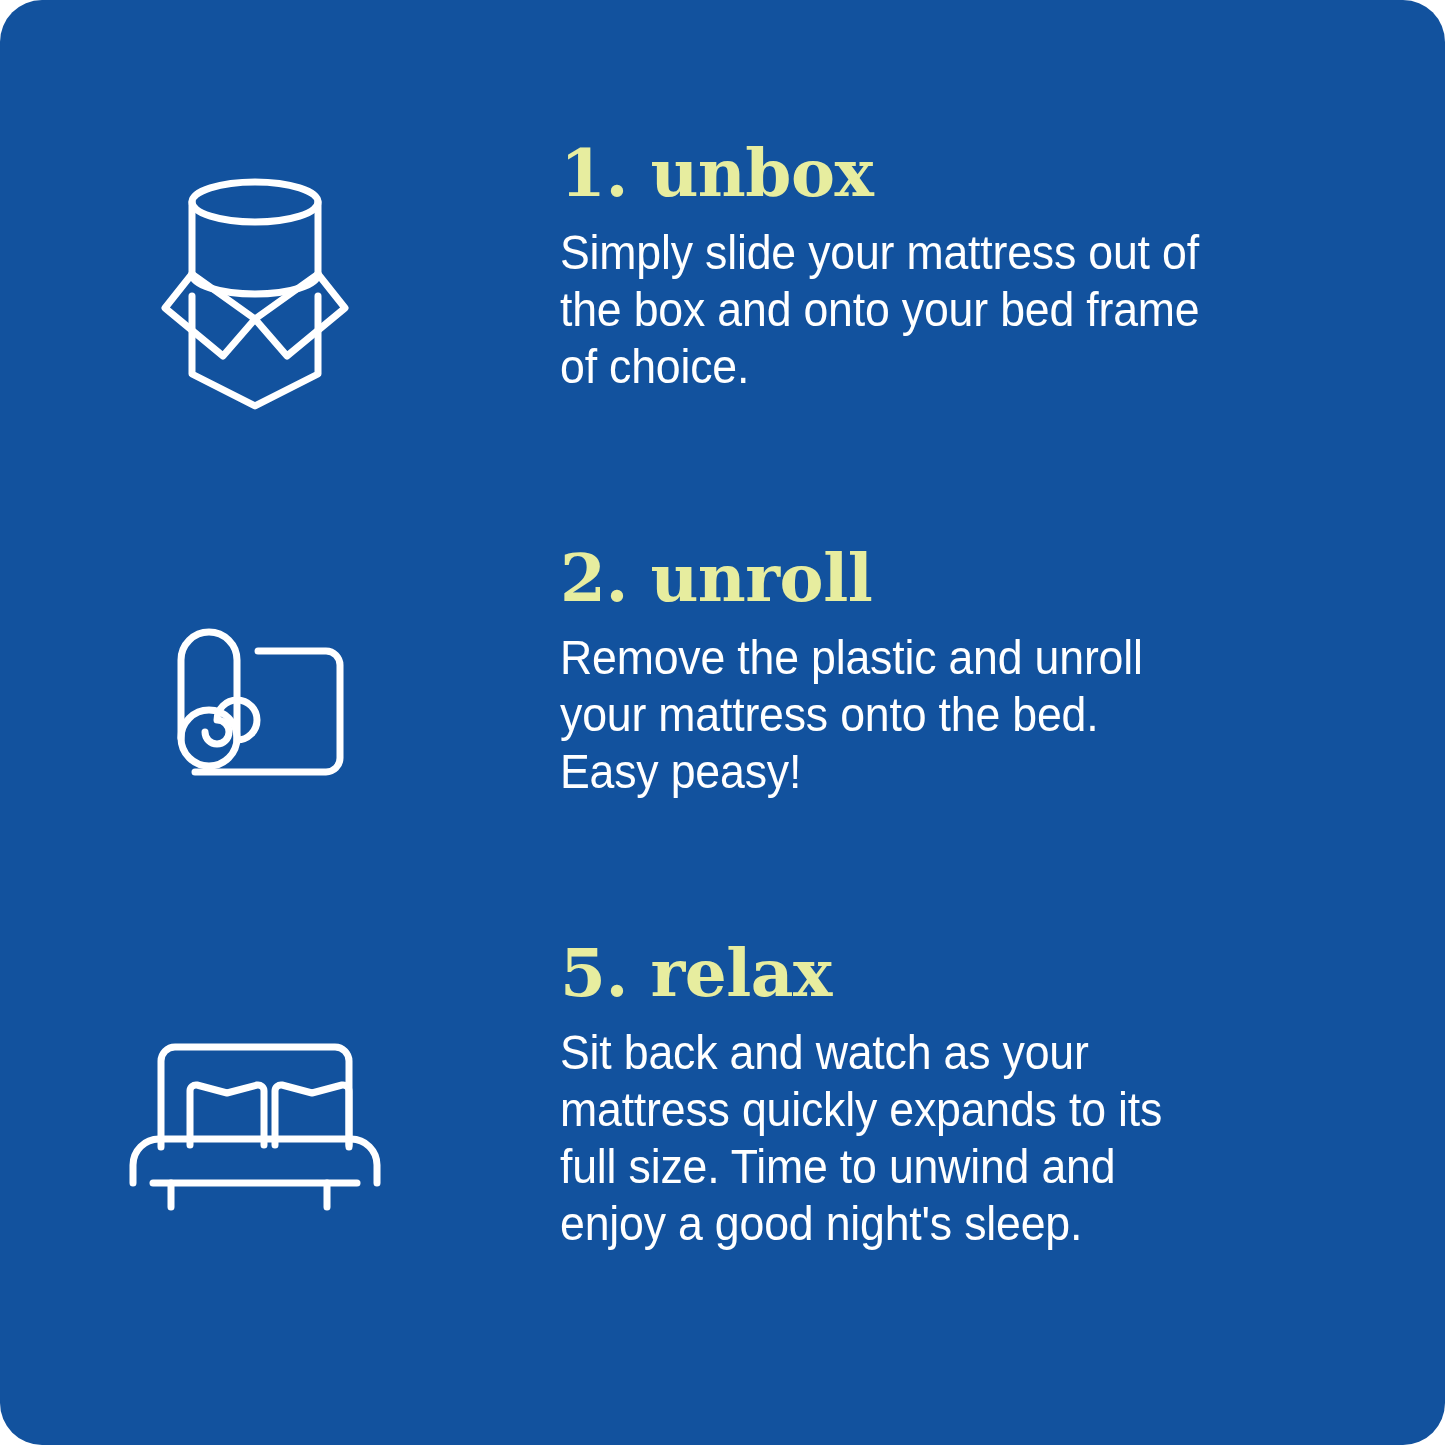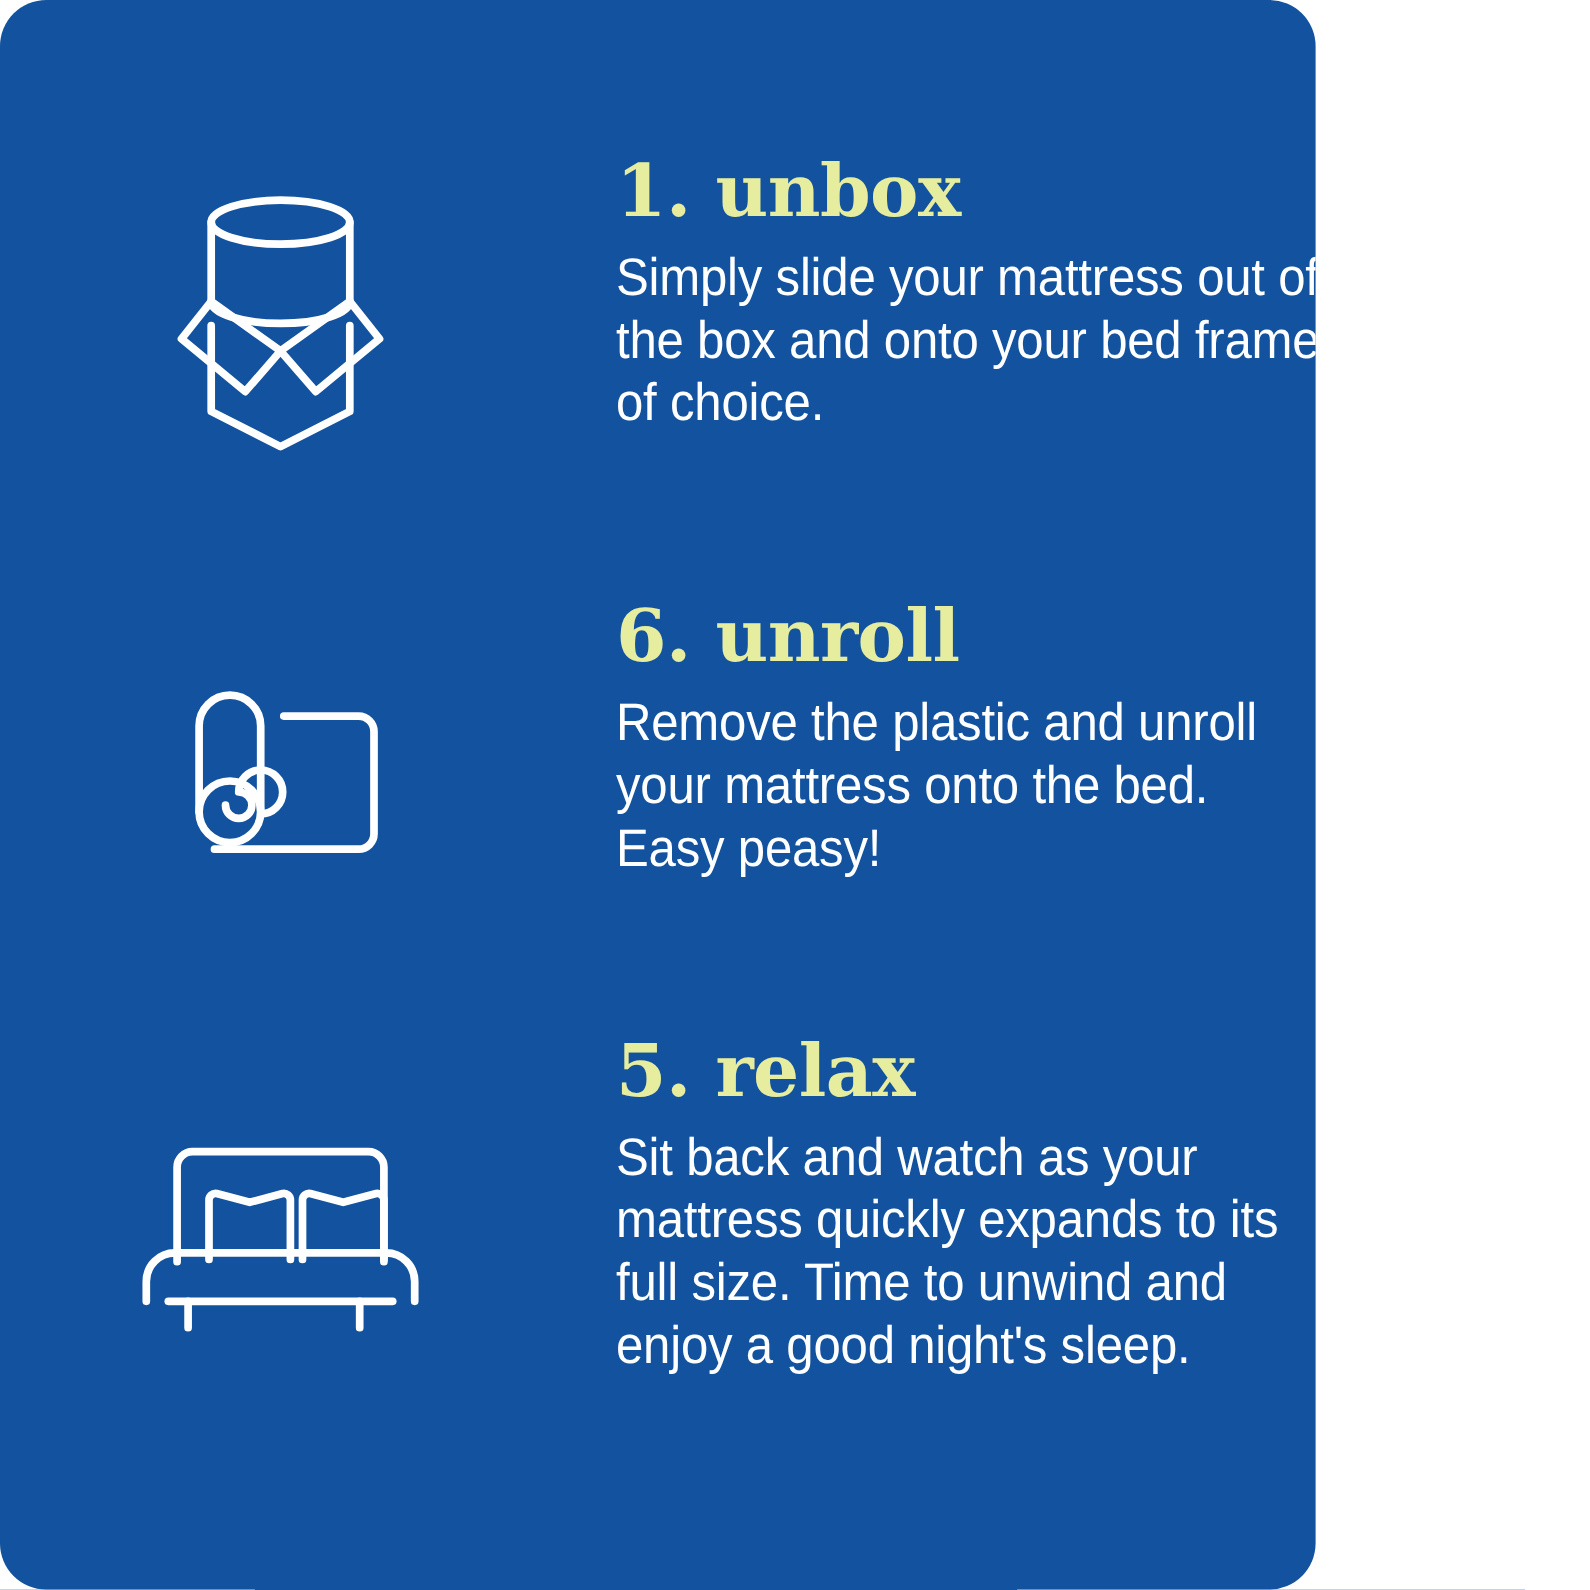--- a/index.html
+++ b/index.html
@@ -11,21 +11,21 @@
     width: 1445px;
     height: 1445px;
     overflow: hidden;
     font-family: "Liberation Sans", sans-serif;
   }
 
   .card {
     position: absolute;
     left: 0;
     top: 0;
-    width: 1196px;
+    width: 1445px;
     height: 1445px;
     box-sizing: border-box;
     background: #12529E;
     border-radius: 42px;
     overflow: hidden;
   }
 
   .steps {
     position: absolute;
     left: 0;
@@ -136,21 +136,21 @@
 
           <path d="M108 23 L176 23 A14 14 0 0 1 190 37 L190 130 A14 14 0 0 1 176 144 L45 144"></path>
 
           <path d="M87 110 A28 28 0 1 1 31 110 A28 28 0 0 1 87 110"></path>
 
           <path d="M87 112 A20 20 0 1 0 67 92 A12 12 0 1 1 55 104"></path>
         </svg>
       </div>
 
       <div class="text-col">
-        <h2 class="step-title">6. unroll</h2>
+        <h2 class="step-title">2. unroll</h2>
         <p class="step-body">
           <span class="ln">Remove the plastic and unroll</span>
           <span class="ln">your mattress onto the bed.</span>
           <span class="ln">Easy peasy!</span>
         </p>
       </div>
     </div>
 
     <div class="step step-3">
 

